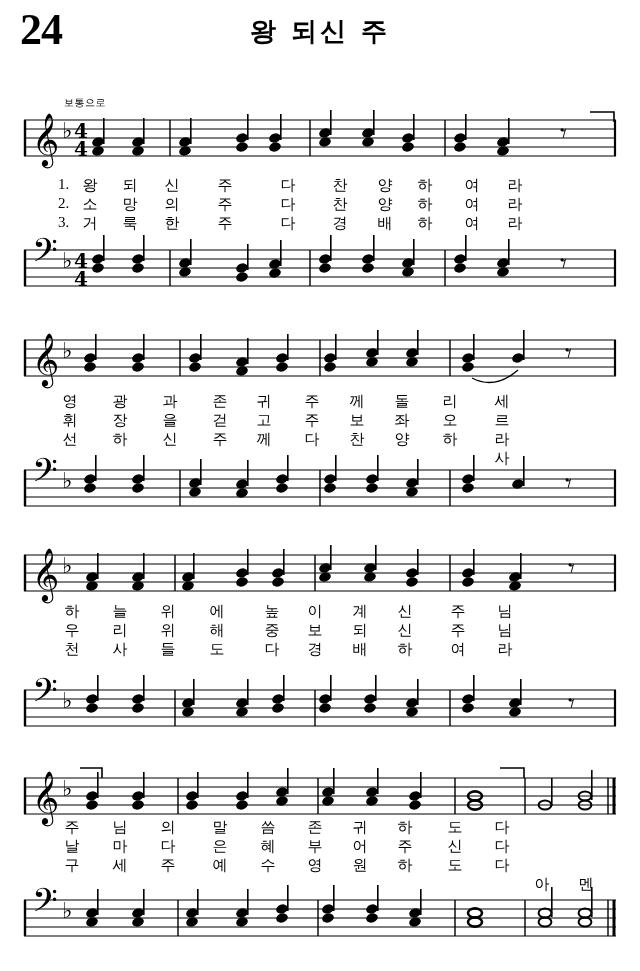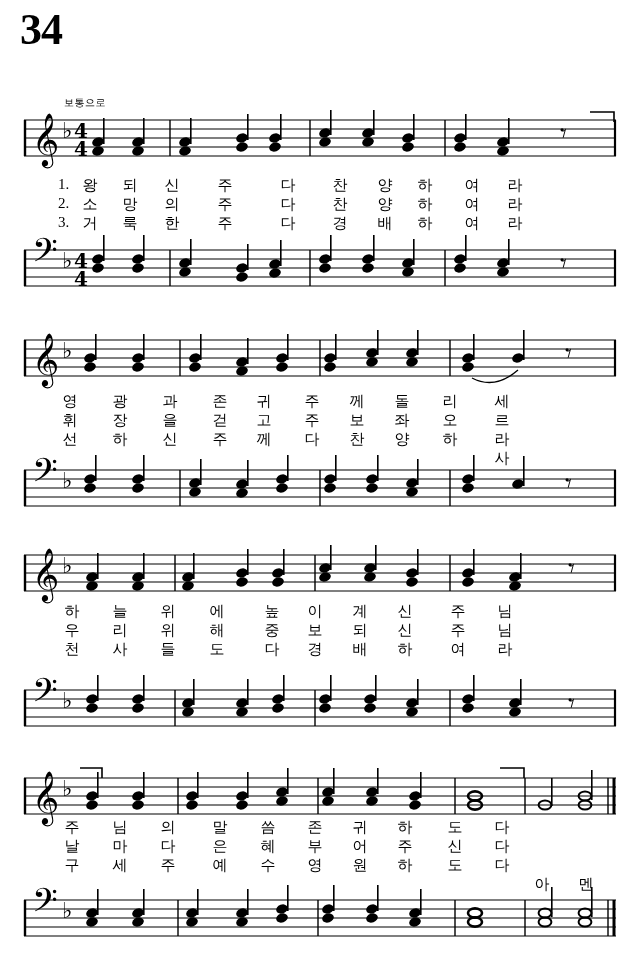--- a/index.html
+++ b/index.html
@@ -93,21 +93,22 @@
   .lyrics-1 { top: 176px; left: 20px; }
   .lyrics-2 { top: 392px; left: 20px; }
   .lyrics-3 { top: 602px; left: 20px; }
   .lyrics-4 { top: 818px; left: 20px; }
 </style>
 </head>
 <body>
 
 <div class="page">
 
-  <div class="hymn-number">34</div>
+  <div class="hymn-number">24</div>
+  <div class="hymn-title">왕 되신 주</div>
   <div class="tempo-mark">보통으로</div>
 
   <div class="system system-1">
     <svg class="staff-svg" width="600" height="215" viewBox="0 0 600 215" xmlns="http://www.w3.org/2000/svg">
       <g stroke="#000" stroke-width="1.1">
 
         <line x1="4" y1="10" x2="596" y2="10"></line>
         <line x1="4" y1="19" x2="596" y2="19"></line>
         <line x1="4" y1="28" x2="596" y2="28"></line>
         <line x1="4" y1="37" x2="596" y2="37"></line>

